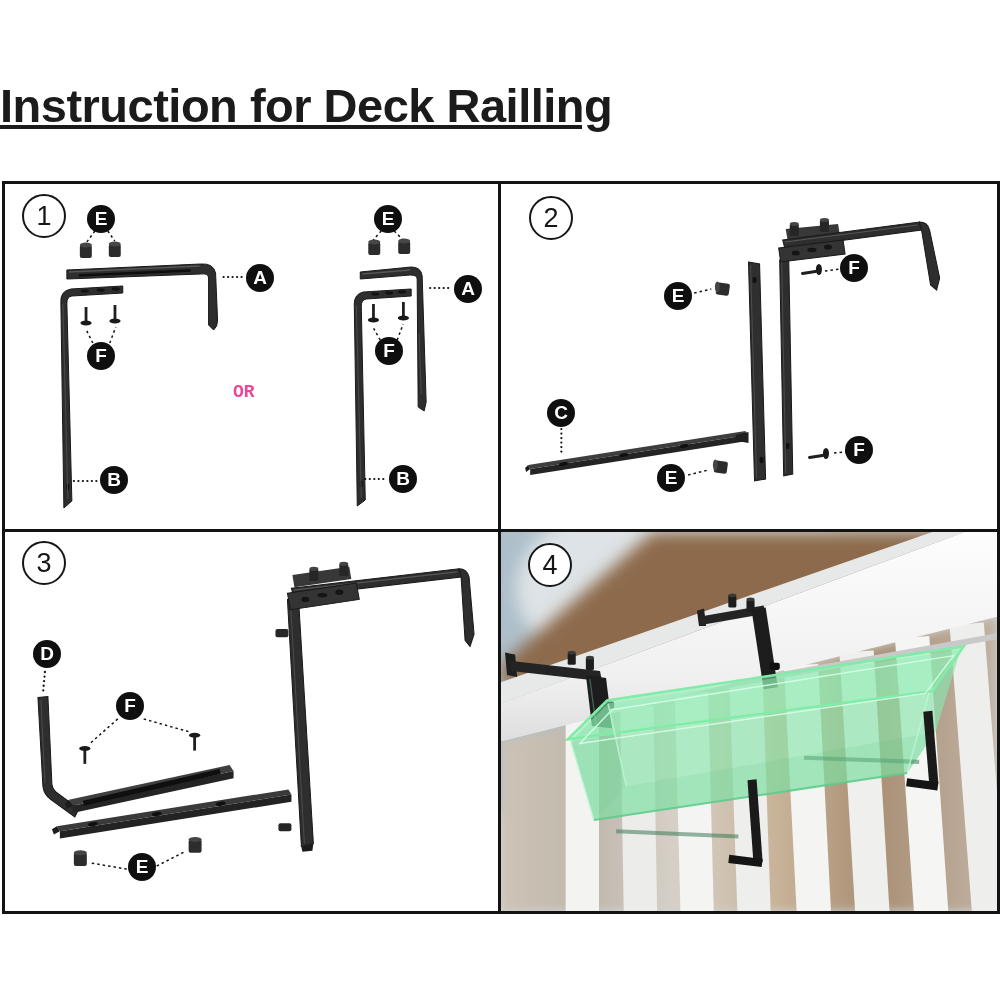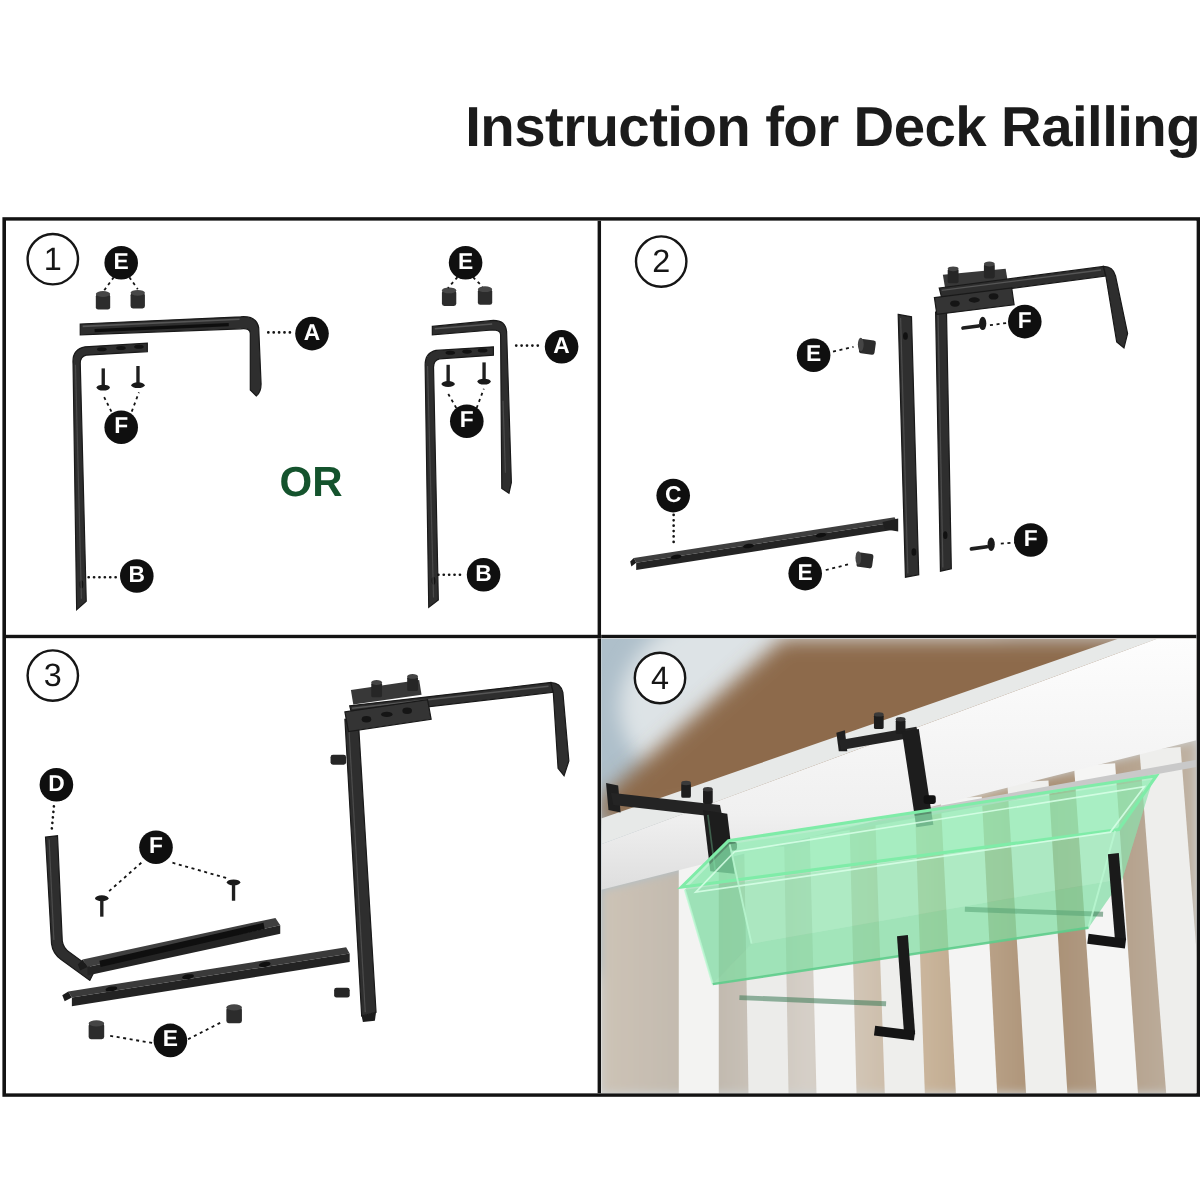--- a/index.html
+++ b/index.html
@@ -1,34 +1,34 @@
 <!DOCTYPE html>
 <html><head>
 <meta charset="utf-8">
 <style>
   html,body{margin:0;padding:0;background:#fff;}
   #stage{position:relative;width:1000px;height:1000px;background:#ffffff;overflow:hidden;
          font-family:"Liberation Sans","DejaVu Sans",sans-serif;}
-  .title{position:absolute;left:0;top:78px;width:1000px;text-align:right;
-         font-size:47px;font-weight:700;letter-spacing:-0.5px;color:#1b1b1b;}
+  .title{position:absolute;left:0;top:78px;width:1000px;text-align:left;
+         font-size:47px;font-weight:700;letter-spacing:-0.5px;color:#1b1b1b;text-decoration:underline;}
   #grid{position:absolute;left:2px;top:181px;width:992px;height:727px;
         border:3px solid #131313;display:grid;
         grid-template-columns:496px 1fr;grid-template-rows:348px 1fr;}
   .panel{position:relative;background:#fff;overflow:hidden;}
   .bdr{border-right:3px solid #131313;}
   .bdb{border-bottom:3px solid #131313;}
   .panel svg{position:absolute;left:0;top:0;width:100%;height:100%;}
   .step-badge{position:absolute;width:40px;height:40px;border-radius:50%;
         border:2.5px solid #161616;background:#fff;color:#161616;
         display:flex;align-items:center;justify-content:center;
         font-size:27px;font-weight:400;z-index:5;}
   .part-badge{position:absolute;width:28px;height:28px;border-radius:50%;
         background:#0f0f0f;color:#fff;display:flex;align-items:center;justify-content:center;
         font-size:19px;font-weight:800;z-index:5;}
-  .or-label{position:absolute;font-size:35px;font-weight:600;color:#14532d;z-index:5;}
+  .or-label{position:absolute;font-size:18px;font-weight:600;color:#ec4899;z-index:5;font-family:Liberation Mono, monospace;}
 </style>
 </head>
 <body>
 
 <div id="stage">
 
   <div class="title">Instruction for Deck Railling</div>
 
   <div id="grid">
 

